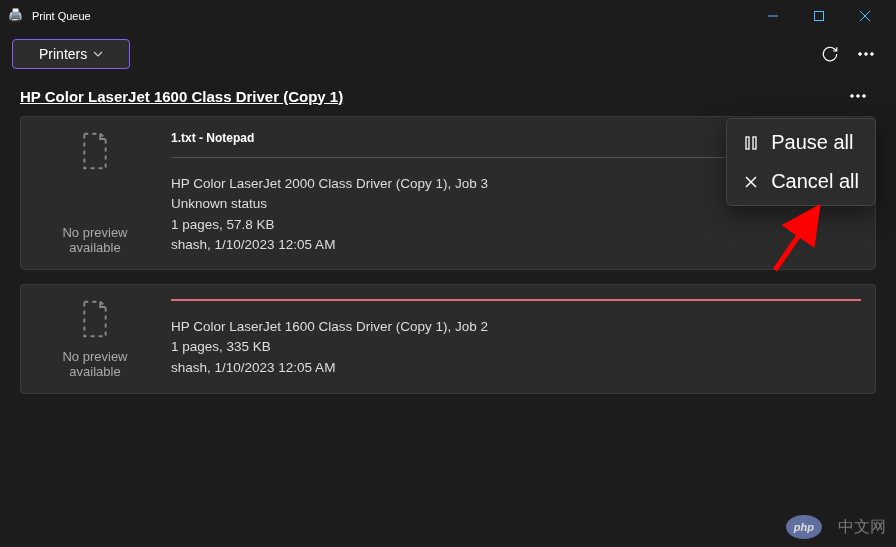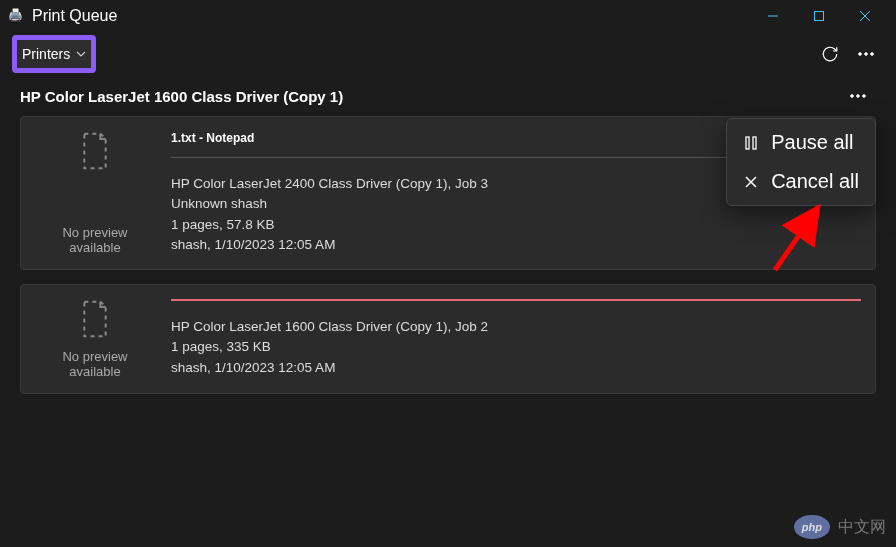--- a/index.html
+++ b/index.html
@@ -1,36 +1,36 @@
 <!DOCTYPE html>
 <html><head>
 <meta charset="utf-8">
 <style>
 * { margin: 0; padding: 0; box-sizing: border-box; font-family: "Segoe UI", Arial, sans-serif; }
 body { background: #1c1c1c; color: #fff; width: 896px; height: 547px; overflow: hidden; position: relative; }
 
 
 .titlebar { height: 32px; display: flex; align-items: center; padding: 0 8px; background: #1c1c1c; }
 .titlebar .app-icon { width: 16px; height: 16px; margin-right: 8px; font-size: 12px; }
-.titlebar .title { font-size: 16px; color: #fff; flex: 1; }
+.titlebar .title { font-size: 11px; color: #fff; flex: 1; }
 .win-controls { display: flex; }
 .win-btn { width: 46px; height: 32px; display: flex; align-items: center; justify-content: center; color: #fff; }
 .win-btn.min { color: #4cc2ff; }
 .win-btn.max { color: #4cc2ff; }
 .win-btn.close { color: #4cc2ff; }
 
 
 .toolbar { height: 44px; display: flex; align-items: center; padding: 0 12px; }
-.printers-btn { background: #2d2d2d; border: 5px solid #8b5cf6; border-radius: 4px; padding: 6px 5px; color: #fff; font-size: 14px; display: flex; align-items: center; gap: 6px; }
+.printers-btn { background: #2d2d2d; border: 1px solid #8b5cf6; border-radius: 4px; padding: 6px 26px; color: #fff; font-size: 14px; display: flex; align-items: center; gap: 6px; }
 .toolbar-spacer { flex: 1; }
 .icon-btn { width: 36px; height: 36px; display: flex; align-items: center; justify-content: center; border-radius: 4px; }
 .icon-btn svg { stroke: #fff; }
 
 
-.header-row { height: 40px; display: flex; align-items: center; padding: 0 20px; }
+.header-row { height: 40px; display: flex; align-items: center; padding: 0 20px; text-decoration: underline; }
 .printer-name { font-size: 15px; font-weight: 600; flex: 1; }
 
 
 .jobs { padding: 0 20px; }
 .job { background: #2b2b2b; border: 1px solid #3a3a3a; border-radius: 4px; display: flex; padding: 14px; margin-bottom: 14px; }
 .preview { width: 120px; display: flex; flex-direction: column; align-items: center; justify-content: space-between; color: #aaa; font-size: 13px; text-align: center; gap: 10px; }
 .preview-icon { width: 32px; height: 40px; }
 .job-body { flex: 1; padding-left: 16px; display: flex; flex-direction: column; }
 .job-title { font-size: 12px; font-weight: 600; margin-bottom: 12px; }
 .job-divider { height: 1px; background: #555; margin-bottom: 16px; }
@@ -39,21 +39,21 @@
 
 
 .context-menu { position: absolute; top: 118px; right: 20px; background: #2c2c2c; border: 1px solid #444; border-radius: 6px; padding: 4px; box-shadow: 0 8px 24px rgba(0,0,0,0.5); min-width: 140px; }
 .menu-item { display: flex; align-items: center; gap: 12px; padding: 8px 12px; font-size: 20px; border-radius: 4px; color: #fff; }
 .menu-item svg, .menu-item .mi-icon { width: 16px; height: 16px; flex-shrink: 0; }
 
 
 .arrow { position: absolute; top: 200px; left: 760px; pointer-events: none; }
 
 
-.watermark { position: absolute; bottom: 8px; right: 10px; display: flex; align-items: center; gap: 8px; opacity: 0.85; }
+.watermark { position: absolute; bottom: 8px; right: 10px; display: flex; align-items: center; gap: 16px; opacity: 0.85; }
 .php-badge { background: #6e7eb8; color: #fff; font-weight: bold; font-size: 11px; padding: 6px 8px; border-radius: 50%/50%; font-style: italic; }
 .wm-text { font-size: 16px; color: #888; }
 </style>
 </head>
 <body>
 
 <div class="titlebar">
   <span class="app-icon">🖨️</span>
   <span class="title">Print Queue</span>
   <div class="win-controls">
@@ -116,22 +116,22 @@
     <div class="preview">
       <svg class="preview-icon" viewBox="0 0 24 30">
           <path d="M4 2 L16 2 L20 6 L20 28 L4 28 Z" fill="none" stroke="#888" stroke-width="1.5" stroke-dasharray="3 3"></path>
           <path d="M16 2 L16 6 L20 6" fill="none" stroke="#888" stroke-width="1.5"></path>
         </svg>
       <div><span>No preview</span><br><span>available</span></div>
     </div>
     <div class="job-body">
       <div class="job-title">1.txt - Notepad</div>
       <div class="job-divider"></div>
-      <div class="job-line">HP Color LaserJet 2400 Class Driver (Copy 1), Job 3</div>
-      <div class="job-line">Unknown shash</div>
+      <div class="job-line">HP Color LaserJet 2000 Class Driver (Copy 1), Job 3</div>
+      <div class="job-line">Unknown status</div>
       <div class="job-line">1 pages, 57.8 KB</div>
       <div class="job-line">shash, 1/10/2023 12:05 AM</div>
     </div>
   </div>
 
   <div class="job">
     <div class="preview">
       <svg class="preview-icon" viewBox="0 0 24 30">
           <path d="M4 2 L16 2 L20 6 L20 28 L4 28 Z" fill="none" stroke="#888" stroke-width="1.5" stroke-dasharray="3 3"></path>
           <path d="M16 2 L16 6 L20 6" fill="none" stroke="#888" stroke-width="1.5"></path>

